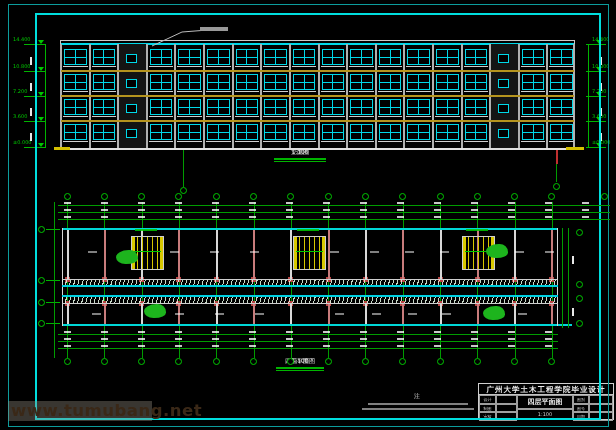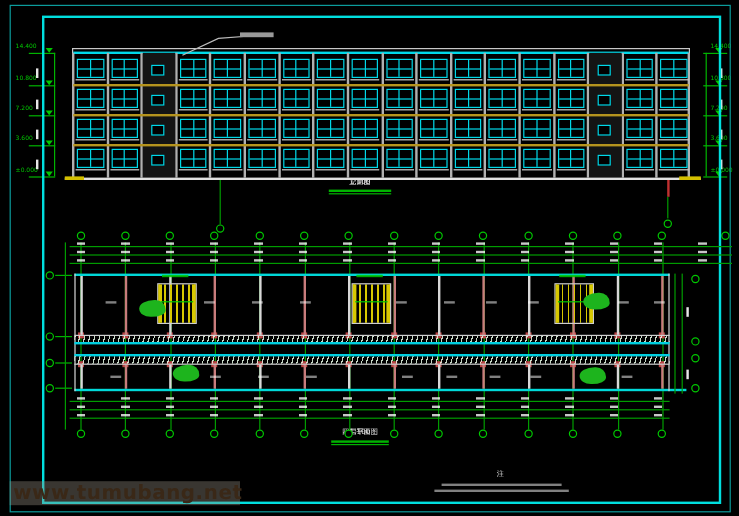--- a/index.html
+++ b/index.html
@@ -31,21 +31,21 @@
   #tb-school{left:0;top:0;width:134px;height:11px;border-bottom:1px solid #c4c4c4;color:#ececec;
              font-size:7.5px;font-weight:bold;text-align:center;line-height:11px;letter-spacing:1px;white-space:nowrap}
   .tb-cell{border:0.5px solid #9f9f9f;font-size:4px;color:#c8c8c8;display:flex;align-items:center;justify-content:center;overflow:hidden}
   #tb-name{left:38px;top:11px;width:56px;height:14px;border:0.5px solid #9f9f9f;color:#ececec;font-size:7px;
            font-weight:bold;display:flex;align-items:center;justify-content:center}
   #tb-scale{left:38px;top:25px;width:56px;height:10px;border:0.5px solid #9f9f9f;color:#cfcfcf;font-size:5px;
             display:flex;align-items:center;justify-content:center}
   
   #wm-brand{left:8px;top:348px;width:180px;height:56px;color:#2a1b0e;font-size:52px;font-weight:bold;
             letter-spacing:2px;line-height:56px;z-index:9;white-space:nowrap}
-  #wm-url{left:8px;top:401px;width:192px;height:20px;background:rgba(150,142,130,.38);color:#3a2817;
+  #wm-url{left:8px;top:401px;width:144px;height:20px;background:rgba(150,142,130,.38);color:#3a2817;
           font-size:16.5px;font-weight:bold;line-height:20px;letter-spacing:.5px;z-index:9;padding-left:3px;white-space:nowrap}
 </style>
 </head>
 <body>
 
 <div id="page">
 
   <div id="elev-cap" class="cap">
     <span>立面图</span>
     <span>1:100</span>
@@ -57,20 +57,40 @@
     <span>四层平面图</span>
     <span>1:100</span>
   </div>
   <div id="plan-underline1"></div>
   <div id="plan-underline2"></div>
 
   <div id="note-marker">注</div>
   <div id="note-line1" class="smudge"></div>
   <div id="note-line2" class="smudge"></div>
 
+  <div id="title-block">
+    <div id="tb-school">广州大学土木工程学院毕业设计</div>
+
+    <div class="tb-cell" style="left:0;top:11px;width:17px;height:8.7px">设计</div>
+    <div class="tb-cell" style="left:17px;top:11px;width:21px;height:8.7px"></div>
+    <div class="tb-cell" style="left:0;top:19.7px;width:17px;height:8.7px">制图</div>
+    <div class="tb-cell" style="left:17px;top:19.7px;width:21px;height:8.7px"></div>
+    <div class="tb-cell" style="left:0;top:28.4px;width:17px;height:8.3px">审核</div>
+    <div class="tb-cell" style="left:17px;top:28.4px;width:21px;height:8.3px"></div>
+
+    <div id="tb-name">四层平面图</div>
+    <div id="tb-scale">1:100</div>
+
+    <div class="tb-cell" style="left:94px;top:11px;width:16px;height:8.7px">图别</div>
+    <div class="tb-cell" style="left:110px;top:11px;width:24px;height:8.7px"></div>
+    <div class="tb-cell" style="left:94px;top:19.7px;width:16px;height:8.7px">图号</div>
+    <div class="tb-cell" style="left:110px;top:19.7px;width:24px;height:8.7px"></div>
+    <div class="tb-cell" style="left:94px;top:28.4px;width:16px;height:8.3px">日期</div>
+    <div class="tb-cell" style="left:110px;top:28.4px;width:24px;height:8.3px"></div>
+  </div>
 
   <div id="frame-outer"></div>
   <div id="frame-inner"></div>
 
   <div id="wm-url">www.tumubang.net</div>
 
 <div style="left: 60px; top: 40px; width: 515px; height: 108px; border-top: 1px solid rgb(200, 200, 200); border-right: 1px solid rgb(200, 200, 200); border-left: 1px solid rgb(200, 200, 200); border-image: initial; border-bottom: none;"></div>
     <div style="left: 61px; top: 43px; width: 513px; height: 2px; background: rgb(0, 216, 232);"></div>
     <div style="left: 60px; top: 44px; width: 2px; height: 104px; background: rgb(176, 176, 176);"></div>
     <div style="left: 88.6111px; top: 44px; width: 2px; height: 104px; background: rgb(176, 176, 176);"></div>

